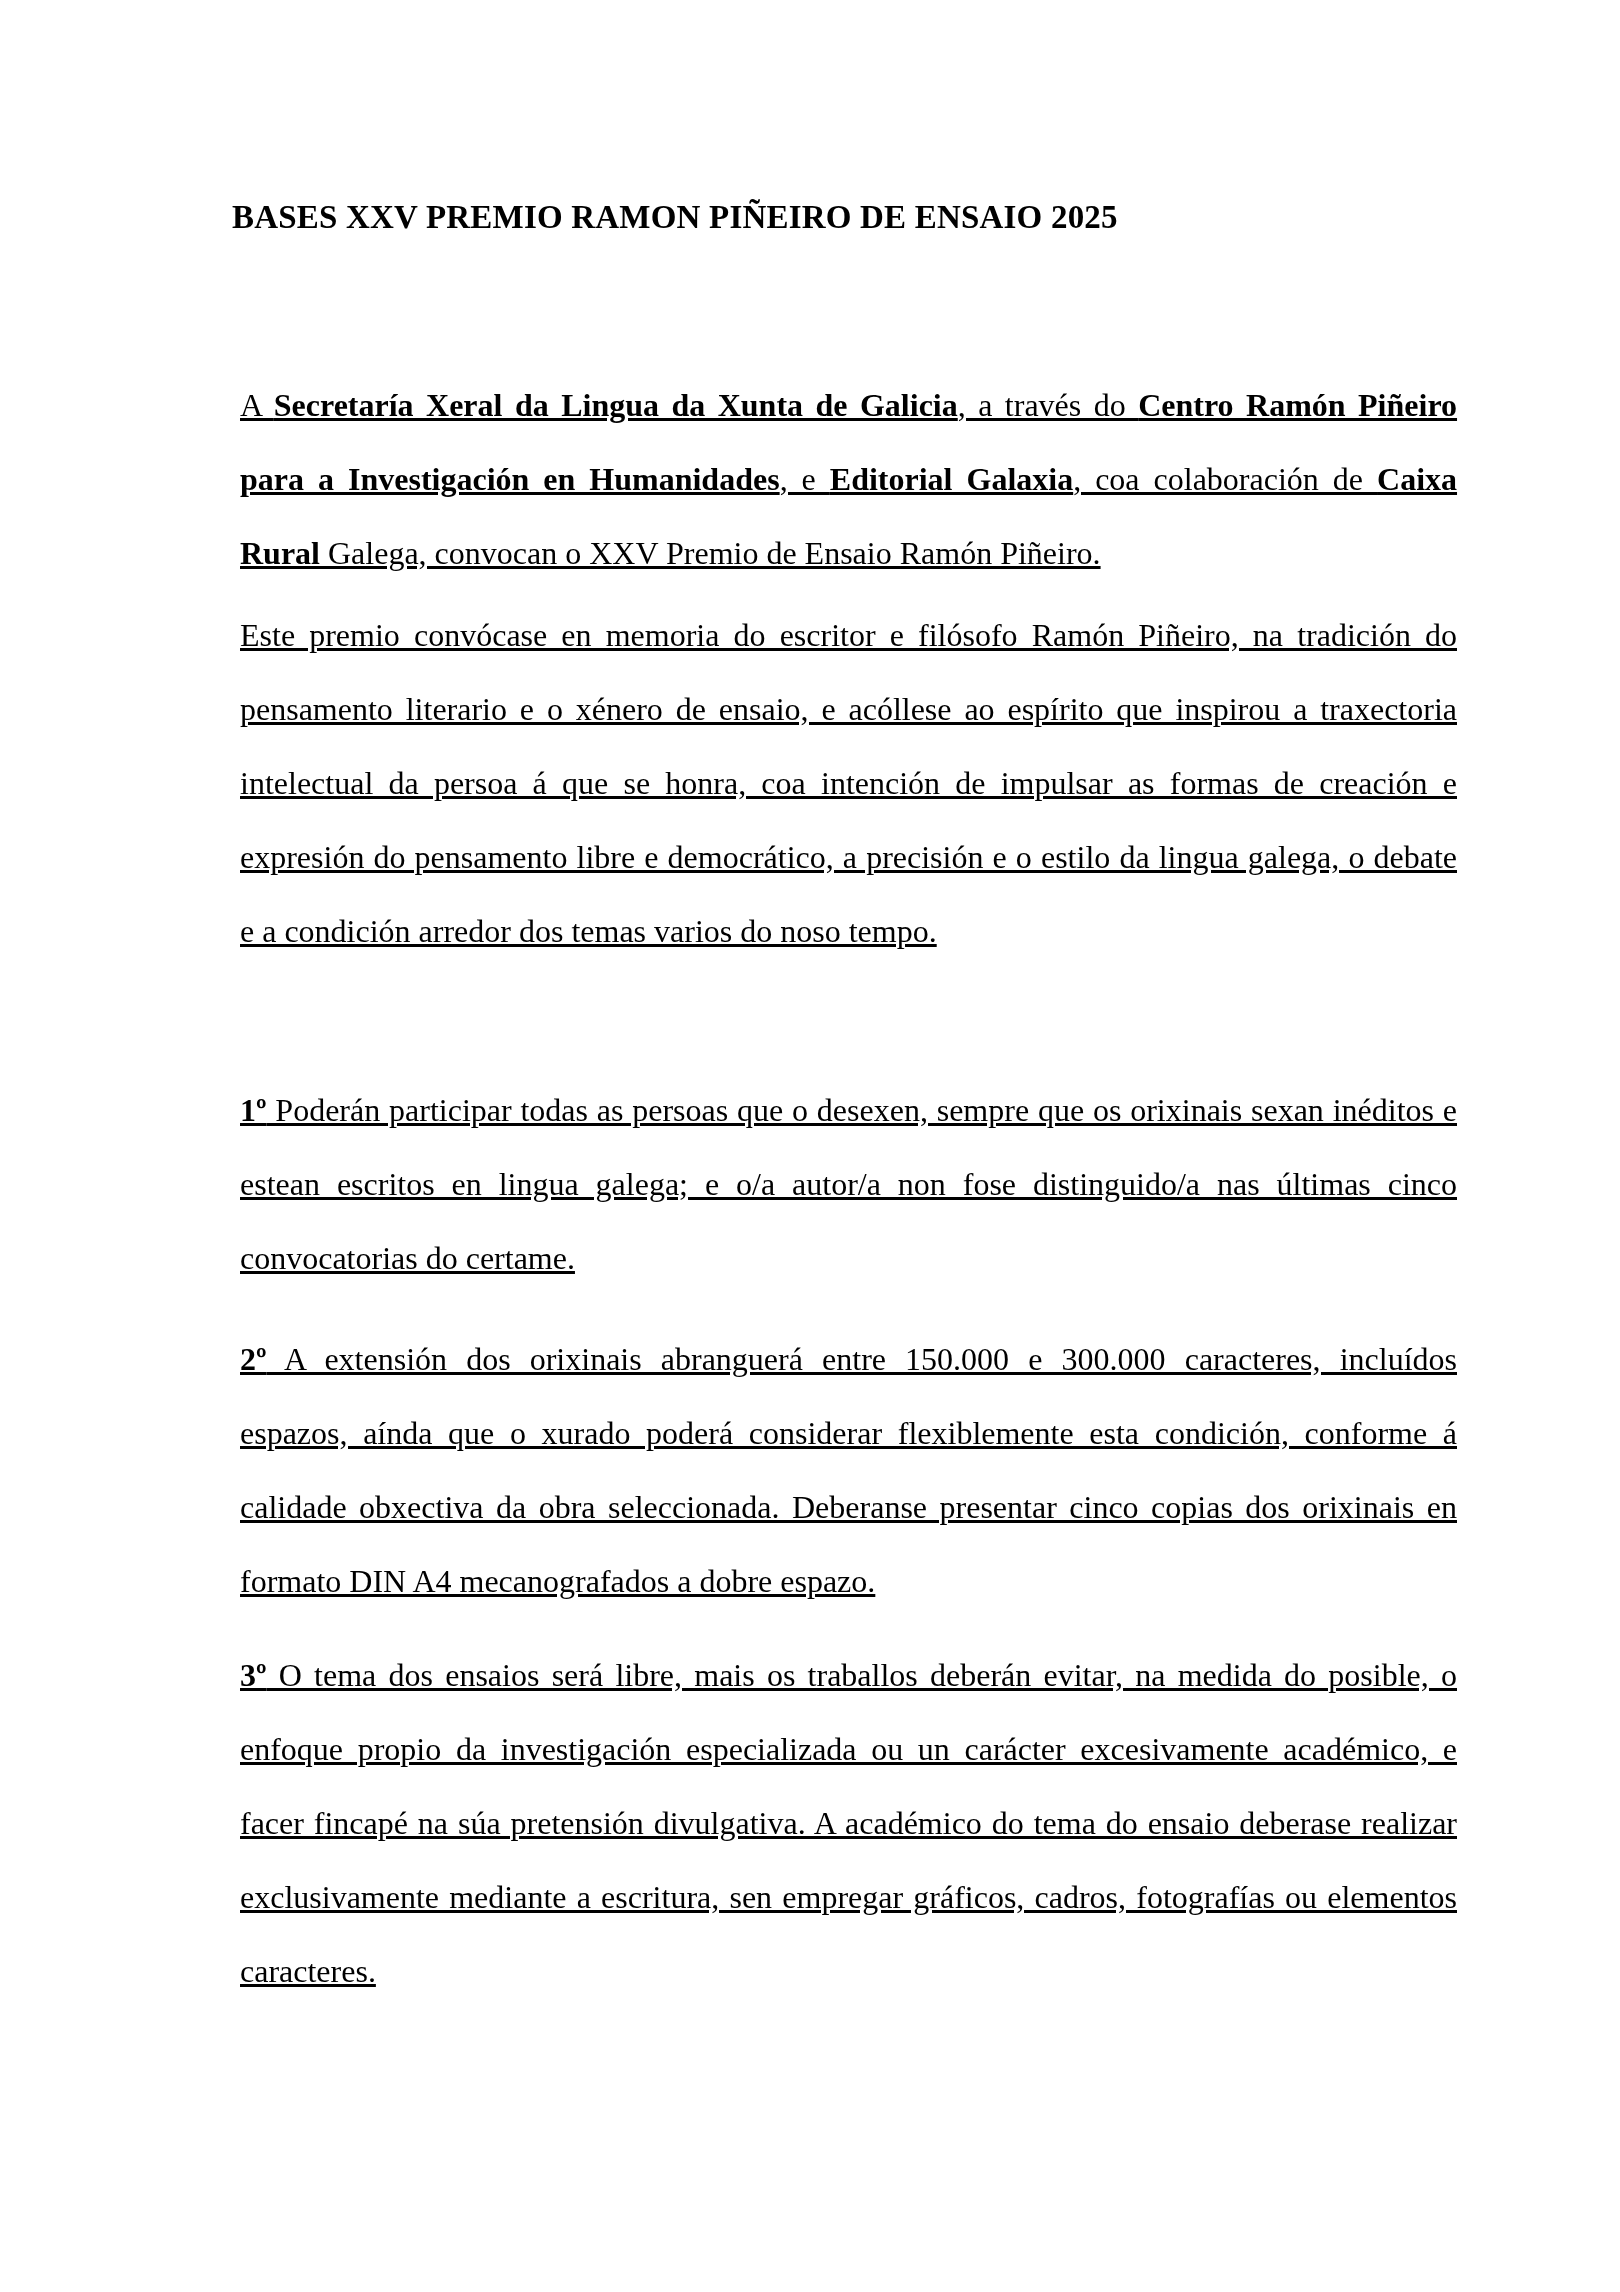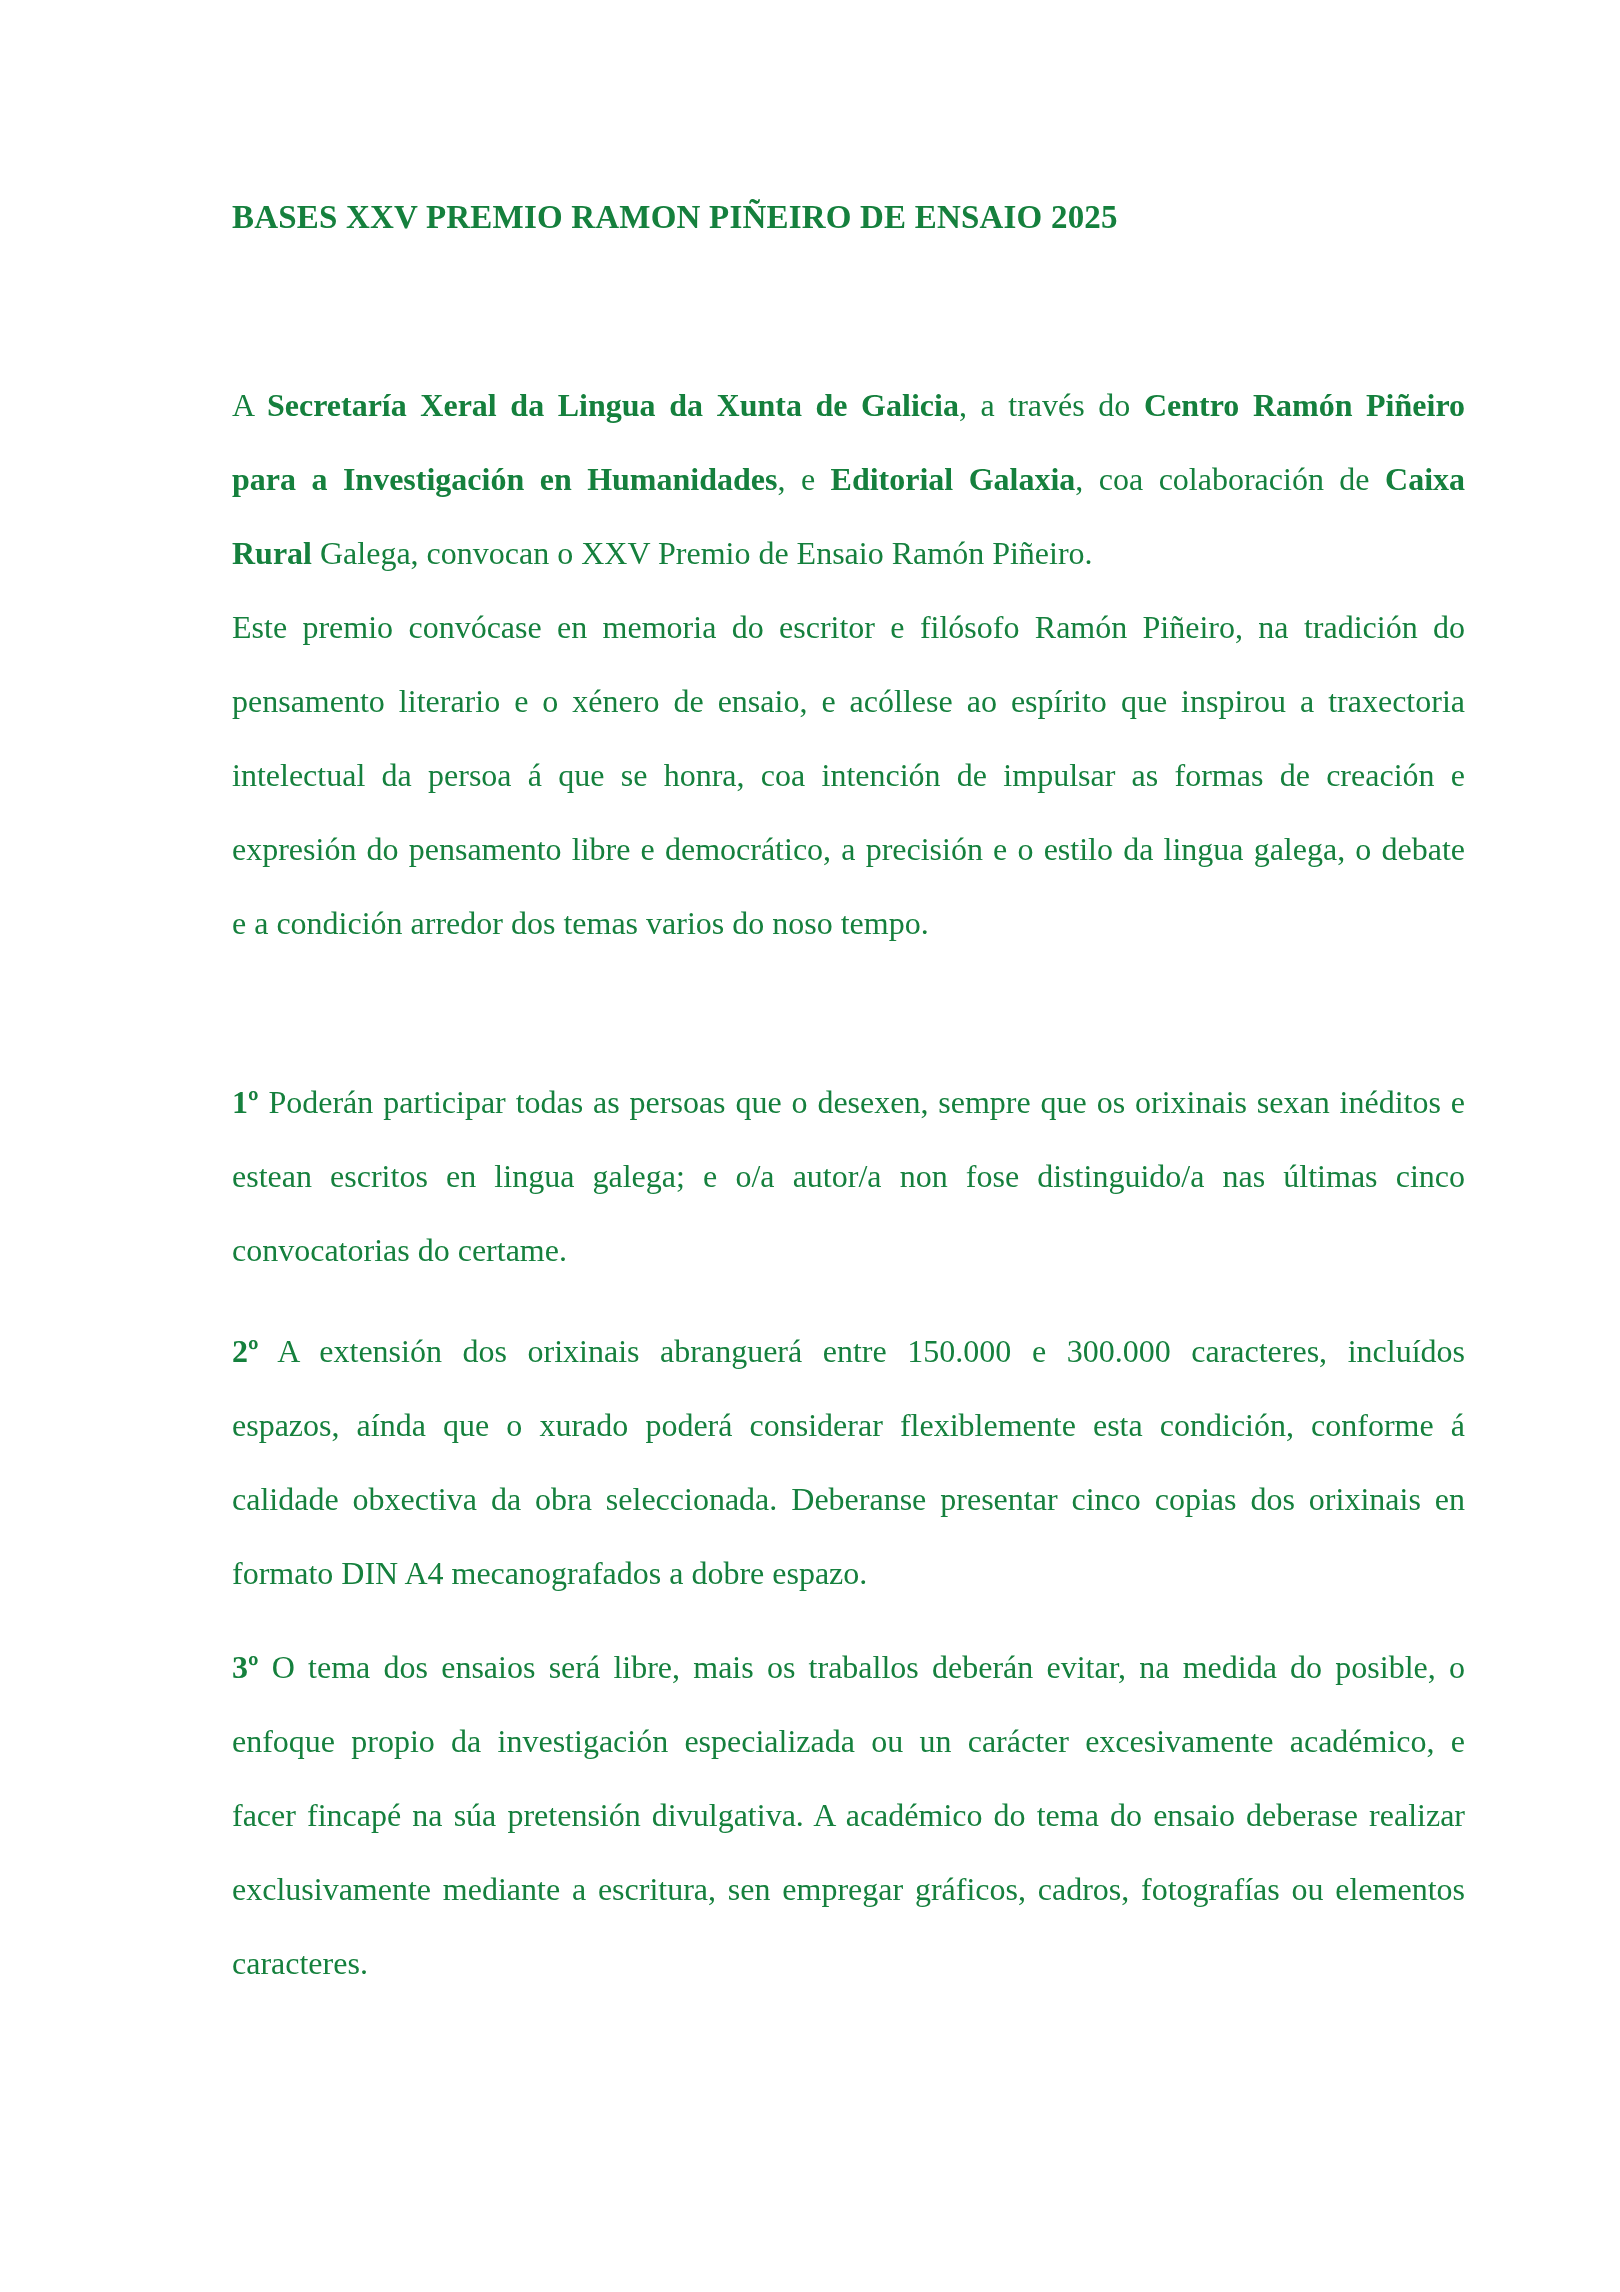--- a/index.html
+++ b/index.html
@@ -7,41 +7,42 @@
     padding: 0;
     background: #ffffff;
   }
   .page {
     position: relative;
     width: 1620px;
     height: 2293px;
     background: #ffffff;
     overflow: hidden;
     font-family: "Liberation Serif", "DejaVu Serif", serif;
-    color: #15803d;
+    color: #000000;
     border-radius: 24px;
   }
   .doc {
     position: absolute;
     left: 232px;
     top: 0;
     width: 1233px;
   }
   .doc-title {
     margin: 180px 0 0 0;
     padding: 0;
     font-size: 33px;
     font-weight: bold;
     line-height: 74px;
     letter-spacing: 0.2px;
     white-space: nowrap;
   }
   .para {
-    margin: 0;
+    margin: 8px;
     font-size: 32px;
+    text-decoration: underline;
   }
   
   #doc-body .para:nth-child(1) { margin-top: 114px; }
   #doc-body .para:nth-child(2) { margin-top: 0; }
   #doc-body .para:nth-child(3) { margin-top: 105px; }
   #doc-body .para:nth-child(4) { margin-top: 26.5px; }
   #doc-body .para:nth-child(5) { margin-top: 20.6px; }
   .line {
     line-height: 74px;
     text-align: justify;

